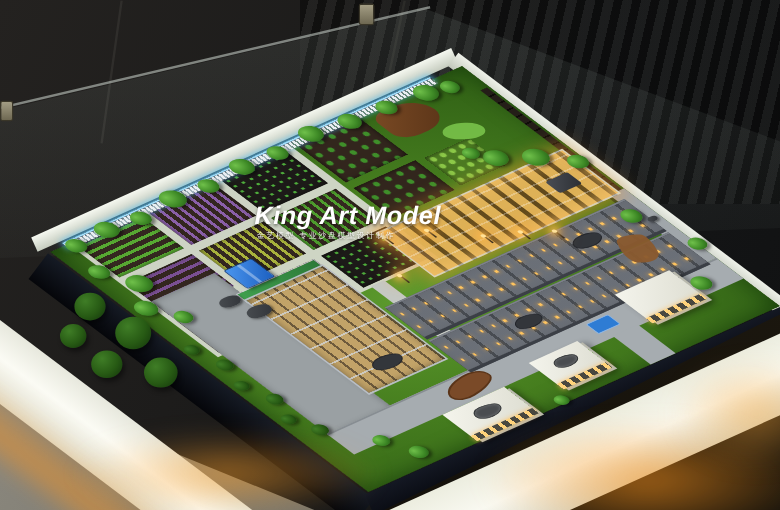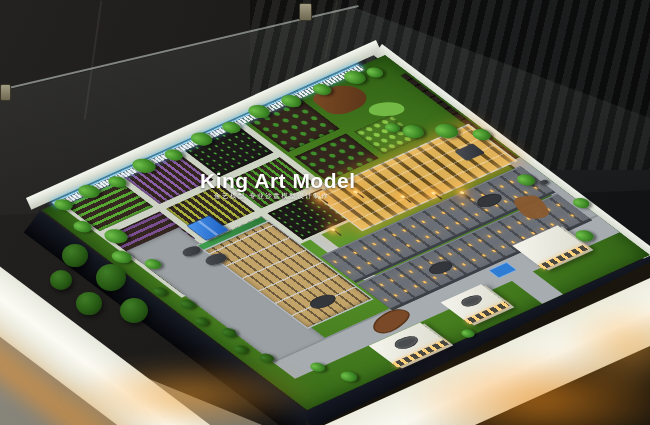--- a/index.html
+++ b/index.html
@@ -150,21 +150,21 @@
   .rock-dot{left:544px;top:258px;width:12px;height:7px;}
 
   .tree{border-radius:50%;background:radial-gradient(circle at 35% 30%,#6fc04a,#3e8a26 55%,#1f5212 100%);
     box-shadow:2px 3px 4px rgba(0,0,0,.45);}
   .tree.dark{background:radial-gradient(circle at 35% 30%,#3f7d26,#275a14 55%,#12330a 100%);}
   .lamp-pole{width:2px;height:11px;background:#1d1d1d;}
   .lamp-light{width:5px;height:5px;border-radius:50%;background:#ffe29a;
     box-shadow:0 0 8px 3px rgba(255,190,80,.95),0 0 18px 8px rgba(255,160,50,.5);}
 
   
-  .wm-title{left:200px;top:169px;color:#fff;font-weight:700;font-size:21px;
+  .wm-title{left:212px;top:169px;color:#fff;font-style:italic;font-weight:700;font-size:21px;
     letter-spacing:.5px;text-shadow:0 1px 3px rgba(0,0,0,.55);white-space:nowrap;}
   .wm-sub{left:214px;top:192px;color:rgba(255,255,255,.92);font-size:6.5px;letter-spacing:1.5px;
     text-shadow:0 1px 2px rgba(0,0,0,.6);white-space:nowrap;}
 </style>
 </head>
 <body>
 
 <div class="stage">
 
   <div class="wall-base"></div>

